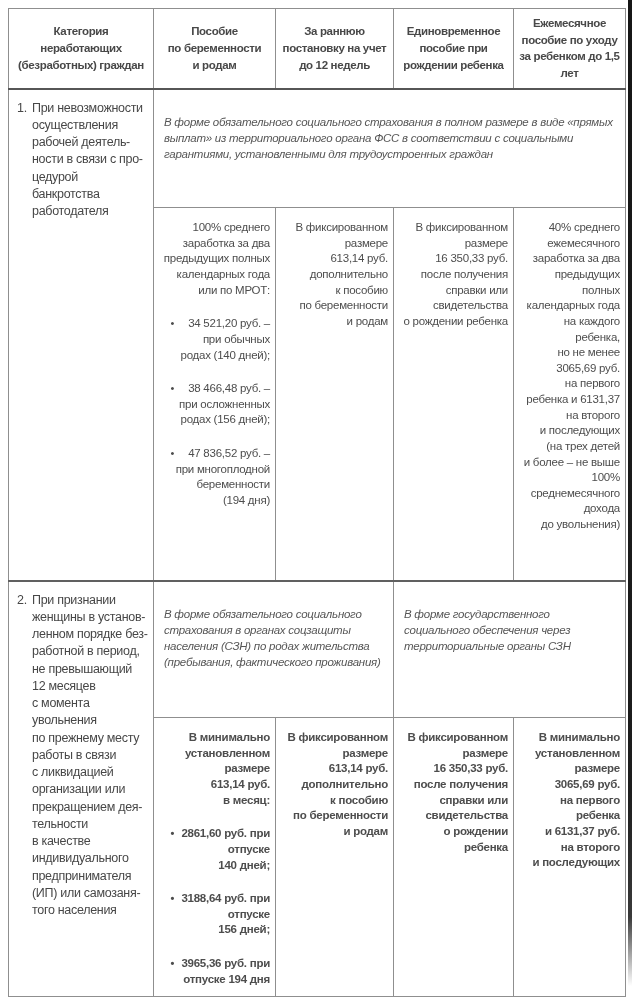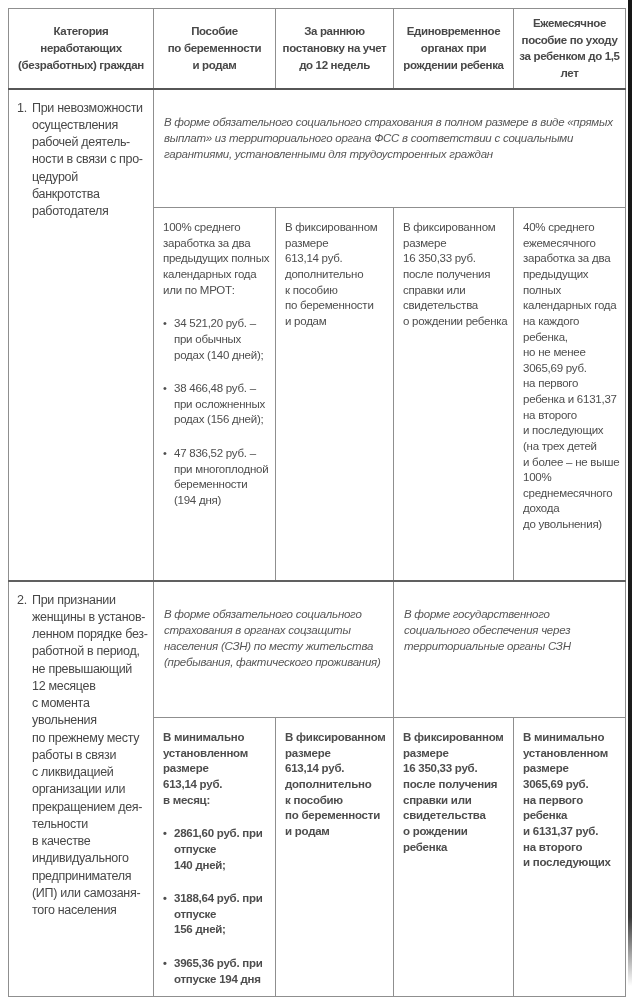--- a/index.html
+++ b/index.html
@@ -66,21 +66,21 @@
   .cat-wrap { display: flex; }
   .cat-num { flex: 0 0 15px; }
   .cat-text { flex: 1 1 auto; }
 
   td.note {
     font-style: italic;
     color: #565656;
     padding: 24px 10px 8px 10px;
     line-height: 1.4;
   }
-  td.body-cell { padding: 12px 5px 8px 9px; }
+  td.body-cell { padding: 12px 5px 8px 9px; text-align: right; }
 
   .bullets { margin-top: 18px; }
   .bullet { display: flex; }
   .bullet + .bullet { margin-top: 18px; }
   .bullet-marker { flex: 0 0 11px; font-size: 11px; }
   .bullet-text { flex: 1 1 auto; }
 </style>
 </head>
 <body>
 
@@ -91,21 +91,21 @@
         <col class="c2">
         <col class="c3">
         <col class="c4">
         <col class="c5">
     </colgroup>
     <thead>
       <tr class="tr-header">
         <th>Категория неработающих (безработных) граждан</th>
         <th>Пособие по&nbsp;беременности и&nbsp;родам</th>
         <th>За раннюю постановку на&nbsp;учет до&nbsp;12 недель</th>
-        <th>Единовременное органах при рождении ребенка</th>
+        <th>Единовременное пособие при рождении ребенка</th>
         <th>Ежемесячное пособие по&nbsp;уходу за&nbsp;ребенком до&nbsp;1,5 лет</th>
       </tr>
     </thead>
     <tbody>
 
       <tr class="tr-note1">
         <td class="category" rowspan="2">
           <div class="cat-wrap">
             <span class="cat-num">1.</span>
             <span class="cat-text">При невозможности осуществления рабочей деятель­ности в&nbsp;связи с&nbsp;про­цедурой банкротства работодателя</span>
@@ -136,21 +136,21 @@
         <td class="body-cell">40% среднего ежемесячного заработка за&nbsp;два предыдущих полных календарных года на&nbsp;каждого ребенка, но&nbsp;не&nbsp;менее 3065,69&nbsp;руб. на&nbsp;первого ребенка и&nbsp;6131,37 на&nbsp;второго и&nbsp;последующих (на&nbsp;трех детей и&nbsp;более – не&nbsp;выше 100% среднемесячного дохода до&nbsp;увольнения)</td>
       </tr>
 
       <tr class="tr-note2">
         <td class="category" rowspan="2">
           <div class="cat-wrap">
             <span class="cat-num">2.</span>
             <span class="cat-text">При признании женщины в&nbsp;установ­ленном порядке без­работной в&nbsp;период, не&nbsp;превышающий 12 месяцев с&nbsp;момента увольнения по&nbsp;преж­нему месту работы в&nbsp;связи с&nbsp;ликвидаци­ей организации или прекращением дея­тельности в&nbsp;качестве индивидуального предпринимателя (ИП) или самозаня­того населения</span>
           </div>
         </td>
-        <td class="note" colspan="2">В форме обязательного социального страхования в органах соцзащиты населения (СЗН) по месту жительства (пребывания, фактического проживания)</td>
+        <td class="note" colspan="2">В форме обязательного социального страхования в органах соцзащиты населения (СЗН) по родах жительства (пребывания, фактического проживания)</td>
         <td class="note" colspan="2">В форме государственного социального обеспечения через территориальные органы СЗН</td>
       </tr>
       <tr class="tr-sub2">
         <td class="body-cell">
           <div>В минимально уста­новленном размере 613,14&nbsp;руб. в&nbsp;месяц:</div>
           <div class="bullets">
             <div class="bullet">
               <span class="bullet-marker">•</span>
               <span class="bullet-text">2861,60&nbsp;руб. при отпуске 140&nbsp;дней;</span>
             </div>

